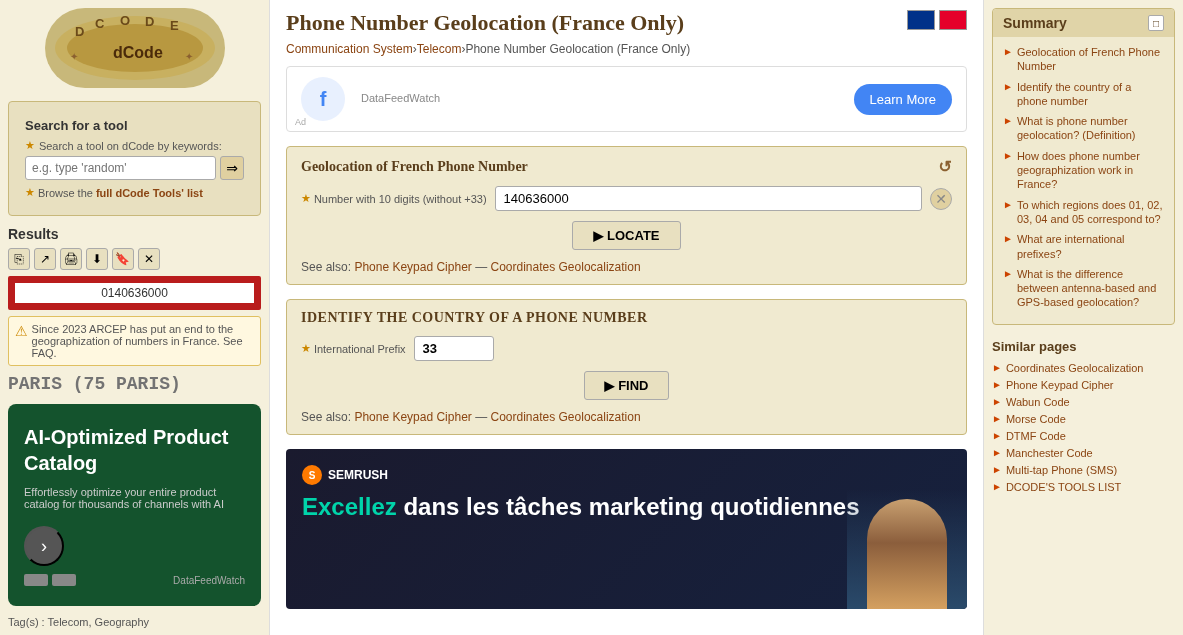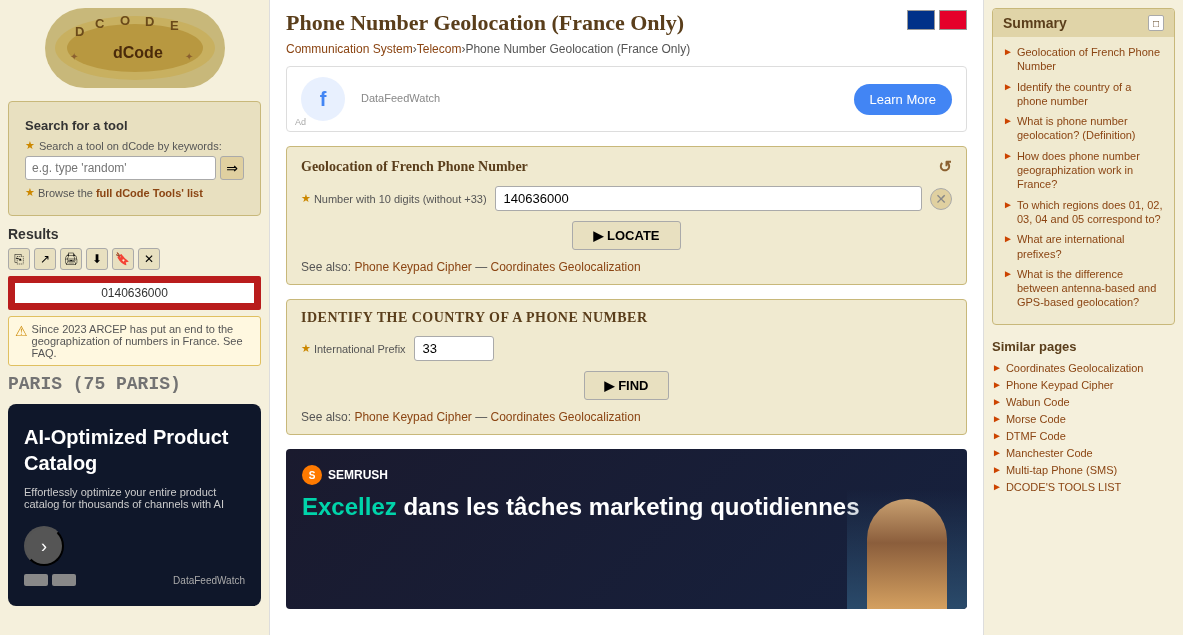--- a/index.html
+++ b/index.html
@@ -144,21 +144,21 @@
     .result-location {
       font-size: 18px;
       font-weight: bold;
       color: #737373;
       margin-bottom: 10px;
       font-family: 'Courier New', monospace;
     }
 
     
     .sidebar-ad {
-      background: #0f172a;
+      background: #14532d;
       border-radius: 8px;
       padding: 20px 16px;
       color: #fff;
       margin-bottom: 10px;
     }
     .sidebar-ad-title {
       font-size: 20px;
       font-weight: bold;
       line-height: 1.3;
       margin-bottom: 10px;
@@ -572,20 +572,21 @@
       <button class="sidebar-ad-btn">›</button>
       <div class="sidebar-ad-footer">
         <div class="sidebar-ad-logo-area">
           <div class="ad-small-logo"></div>
           <div class="ad-small-logo"></div>
         </div>
         <span>DataFeedWatch</span>
       </div>
     </div>
 
+    <div class="sidebar-bottom-link">Tag(s) : Telecom, Geography</div>
   </div>
 
   <div class="main-content">
 
     <div class="page-header">
       <div class="page-title">Phone Number Geolocation (France Only)</div>
       <div class="flag-icons">
         <div class="flag-blue"></div>
         <div class="flag-red"></div>
       </div>
@@ -630,21 +631,21 @@
       </div>
     </div>
 
     <div class="identify-section">
       <div class="identify-title">Identify the Country of a Phone Number</div>
       <div class="tool-input-row">
         <label class="tool-input-label">
           <span class="star">★</span>
           <span>International Prefix</span>
         </label>
-        <input class="tool-input" type="text" style="max-width: 80px;" value="33">
+        <input class="tool-input" type="text" style="max-width: 80px; font-weight: bold;" value="33">
       </div>
       <button class="locate-btn">▶ FIND</button>
       <div class="see-also">
         <span>See also:</span>
         <a href="#">Phone Keypad Cipher</a>
         <span>—</span>
         <a href="#">Coordinates Geolocalization</a>
       </div>
     </div>
 

